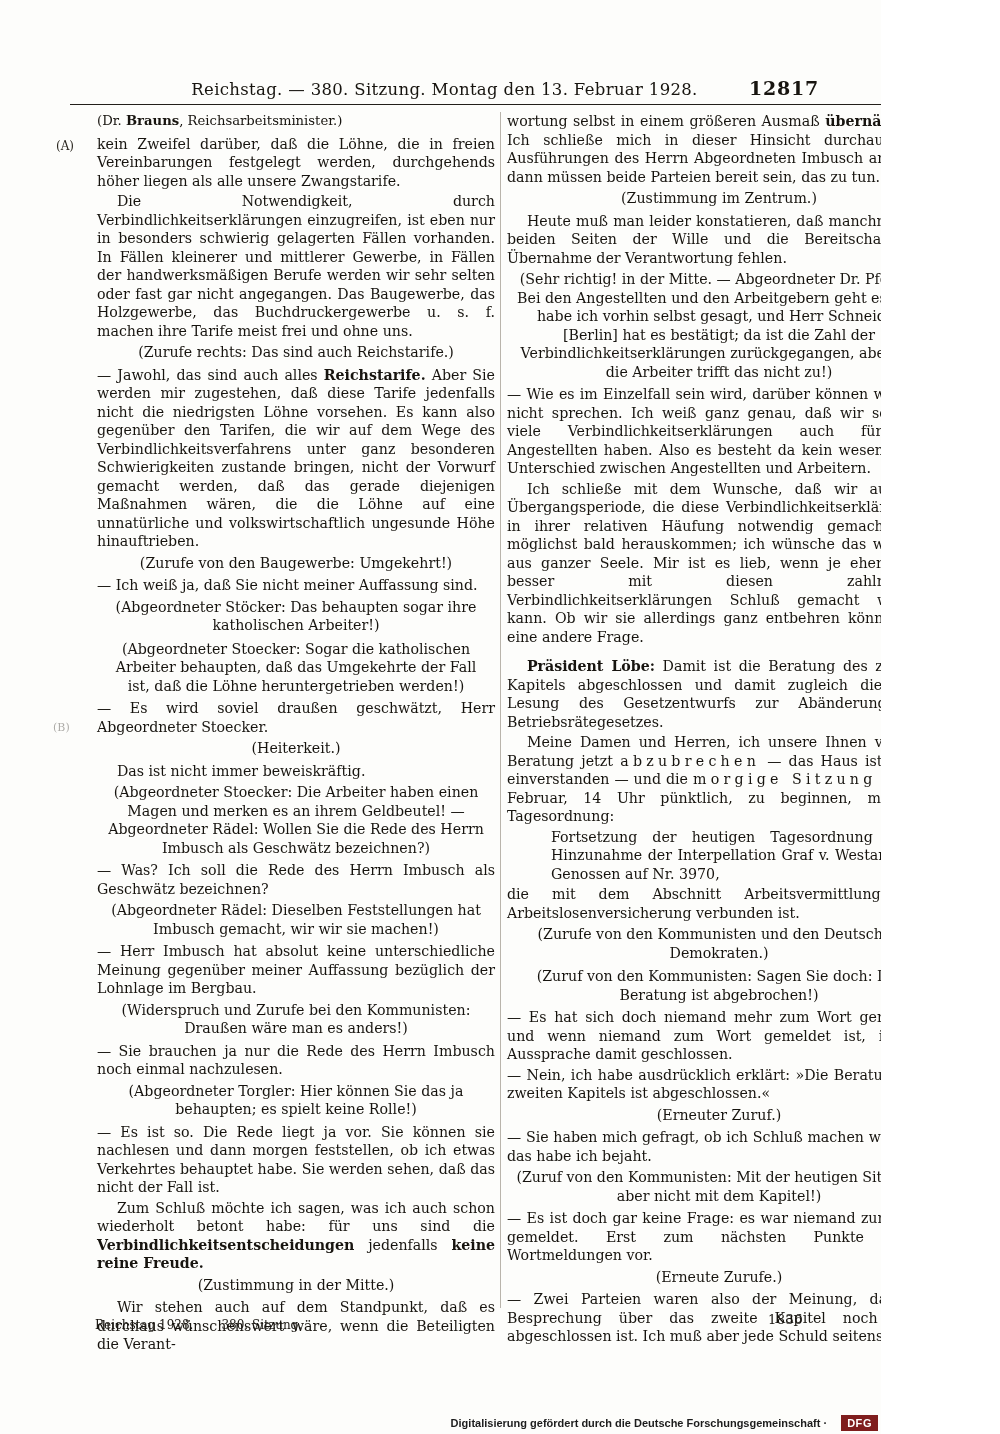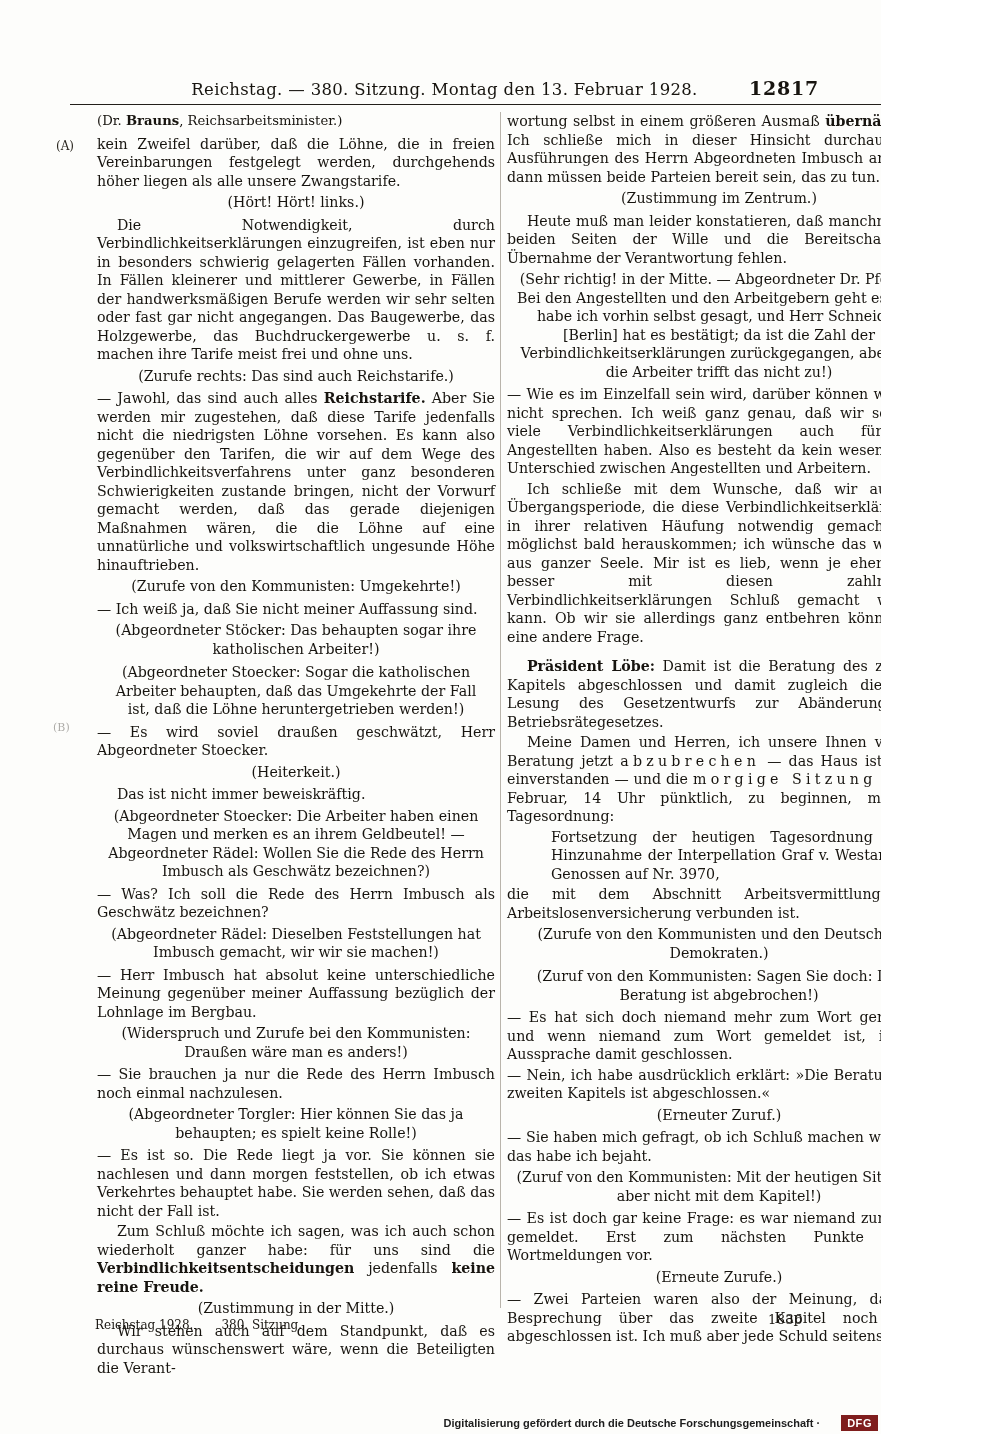--- a/index.html
+++ b/index.html
@@ -36,21 +36,21 @@
   .blk.inset{padding-left:44px;padding-right:4px;text-align:justify;}
   .blk.sb{margin-top:11px;}
   .b{font-weight:700;}
   .sp{letter-spacing:.3em;}
   
   .footer-left{position:absolute;left:95px;top:1318px;font-size:12px;}
   .footer-left .gap{display:inline-block;width:28px;}
   .sheet-num{position:absolute;left:768px;top:1312px;font-size:13px;letter-spacing:.04em;}
   .dfg-line{
     position:absolute;right:3px;bottom:3px;
-    display:flex;align-items:center;gap:21px;
+    display:flex;align-items:center;gap:14px;
     font-family:"Liberation Sans", sans-serif;
     font-size:11px;font-weight:700;color:#1c1c1c;
   }
   .dfg-logo{
     display:inline-block;background:#7f1d1d;color:#ffffff;
     padding:2px 6px;font-size:11px;font-weight:700;letter-spacing:.05em;
   }
 </style>
 </head>
 <body>
@@ -67,40 +67,39 @@
 
   <div class="marker marker-a">(A)</div>
   <div class="marker marker-b">(B)</div>
   <div class="marker marker-c">(C)</div>
   <div class="marker marker-d">(D)</div>
 
   <div class="columns">
     <div class="col left" id="col-left">
         <p class="blk note"><span>(Dr. </span><span class="b">Brauns</span><span>, Reichsarbeitsminister.)</span></p>
         <p class="blk para"><span>kein Zweifel darüber, daß die Löhne, die in freien Vereinbarungen festgelegt werden, durchgehends höher liegen als alle unsere Zwangstarife.</span></p>
-        <p class="blk stage"><span>(Hört! Hört! links.)</span></p>
         <p class="blk para ind"><span>Die Notwendigkeit, durch Verbindlichkeitserklärungen einzugreifen, ist eben nur in besonders schwierig gelagerten Fällen vorhanden. In Fällen kleinerer und mittlerer Gewerbe, in Fällen der handwerksmäßigen Berufe werden wir sehr selten oder fast gar nicht angegangen. Das Baugewerbe, das Holzgewerbe, das Buchdruckergewerbe u. s. f. machen ihre Tarife meist frei und ohne uns.</span></p>
         <p class="blk stage"><span>(Zurufe rechts: Das sind auch Reichstarife.)</span></p>
         <p class="blk para"><span>— Jawohl, das sind auch alles </span><span class="b">Reichstarife.</span><span> Aber Sie werden mir zugestehen, daß diese Tarife jedenfalls nicht die niedrigsten Löhne vorsehen. Es kann also gegenüber den Tarifen, die wir auf dem Wege des Verbindlichkeitsverfahrens unter ganz besonderen Schwierigkeiten zustande bringen, nicht der Vorwurf gemacht werden, daß das gerade diejenigen Maßnahmen wären, die die Löhne auf eine unnatürliche und volkswirtschaftlich ungesunde Höhe hinauftrieben.</span></p>
-        <p class="blk stage"><span>(Zurufe von den Kommunisten: Umgekehrte!)</span></p>
+        <p class="blk stage"><span>(Zurufe von den Baugewerbe: Umgekehrt!)</span></p>
         <p class="blk para"><span>— Ich weiß ja, daß Sie nicht meiner Auffassung sind.</span></p>
         <p class="blk stage"><span>(Abgeordneter Stöcker: Das behaupten sogar ihre katholischen Arbeiter!)</span></p>
         <p class="blk stage"><span>(Abgeordneter Stoecker: Sogar die katholischen Arbeiter behaupten, daß das Umgekehrte der Fall ist, daß die Löhne heruntergetrieben werden!)</span></p>
         <p class="blk para"><span>— Es wird soviel draußen geschwätzt, Herr Abgeordneter Stoecker.</span></p>
         <p class="blk stage"><span>(Heiterkeit.)</span></p>
         <p class="blk para ind"><span>Das ist nicht immer beweiskräftig.</span></p>
         <p class="blk stage"><span>(Abgeordneter Stoecker: Die Arbeiter haben einen Magen und merken es an ihrem Geldbeutel! — Abgeordneter Rädel: Wollen Sie die Rede des Herrn Imbusch als Geschwätz bezeichnen?)</span></p>
         <p class="blk para"><span>— Was? Ich soll die Rede des Herrn Imbusch als Geschwätz bezeichnen?</span></p>
         <p class="blk stage"><span>(Abgeordneter Rädel: Dieselben Feststellungen hat Imbusch gemacht, wir wir sie machen!)</span></p>
         <p class="blk para"><span>— Herr Imbusch hat absolut keine unterschiedliche Meinung gegenüber meiner Auffassung bezüglich der Lohnlage im Bergbau.</span></p>
         <p class="blk stage"><span>(Widerspruch und Zurufe bei den Kommunisten: Draußen wäre man es anders!)</span></p>
         <p class="blk para"><span>— Sie brauchen ja nur die Rede des Herrn Imbusch noch einmal nachzulesen.</span></p>
         <p class="blk stage"><span>(Abgeordneter Torgler: Hier können Sie das ja behaupten; es spielt keine Rolle!)</span></p>
         <p class="blk para"><span>— Es ist so. Die Rede liegt ja vor. Sie können sie nachlesen und dann morgen feststellen, ob ich etwas Verkehrtes behauptet habe. Sie werden sehen, daß das nicht der Fall ist.</span></p>
-        <p class="blk para ind"><span>Zum Schluß möchte ich sagen, was ich auch schon wiederholt ganzer habe: für uns sind die </span><span class="b">Verbindlichkeitsentscheidungen</span><span> jedenfalls </span><span class="b">keine reine Freude.</span></p>
+        <p class="blk para ind"><span>Zum Schluß möchte ich sagen, was ich auch schon wiederholt betont habe: für uns sind die </span><span class="b">Verbindlichkeitsentscheidungen</span><span> jedenfalls </span><span class="b">keine reine Freude.</span></p>
         <p class="blk stage"><span>(Zustimmung in der Mitte.)</span></p>
         <p class="blk para ind"><span>Wir stehen auch auf dem Standpunkt, daß es durchaus wünschenswert wäre, wenn die Beteiligten die Verant-</span></p>
       </div>
     <div class="col right" id="col-right">
         <p class="blk para"><span>wortung selbst in einem größeren Ausmaß </span><span class="b">übernähmen.</span><span> Ich schließe mich in dieser Hinsicht durchaus den Ausführungen des Herrn Abgeordneten Imbusch an. Aber dann müssen beide Parteien bereit sein, das zu tun.</span></p>
         <p class="blk stage"><span>(Zustimmung im Zentrum.)</span></p>
         <p class="blk para ind"><span>Heute muß man leider konstatieren, daß manchmal auf beiden Seiten der Wille und die Bereitschaft zur Übernahme der Verantwortung fehlen.</span></p>
         <p class="blk stage"><span>(Sehr richtig! in der Mitte. — Abgeordneter Dr. Pfeffer: Bei den Angestellten und den Arbeitgebern geht es; das habe ich vorhin selbst gesagt, und Herr Schneider [Berlin] hat es bestätigt; da ist die Zahl der Verbindlichkeitserklärungen zurückgegangen, aber für die Arbeiter trifft das nicht zu!)</span></p>
         <p class="blk para"><span>— Wie es im Einzelfall sein wird, darüber können wir hier nicht sprechen. Ich weiß ganz genau, daß wir soundso viele Verbindlichkeitserklärungen auch für die Angestellten haben. Also es besteht da kein wesentlicher Unterschied zwischen Angestellten und Arbeitern.</span></p>
         <p class="blk para ind"><span>Ich schließe mit dem Wunsche, daß wir aus der Übergangsperiode, die diese Verbindlichkeitserklärungen in ihrer relativen Häufung notwendig gemacht hat, möglichst bald herauskommen; ich wünsche das wirklich aus ganzer Seele. Mir ist es lieb, wenn je eher desto besser mit diesen zahlreichen Verbindlichkeitserklärungen Schluß gemacht werden kann. Ob wir sie allerdings ganz entbehren können, ist eine andere Frage.</span></p>

